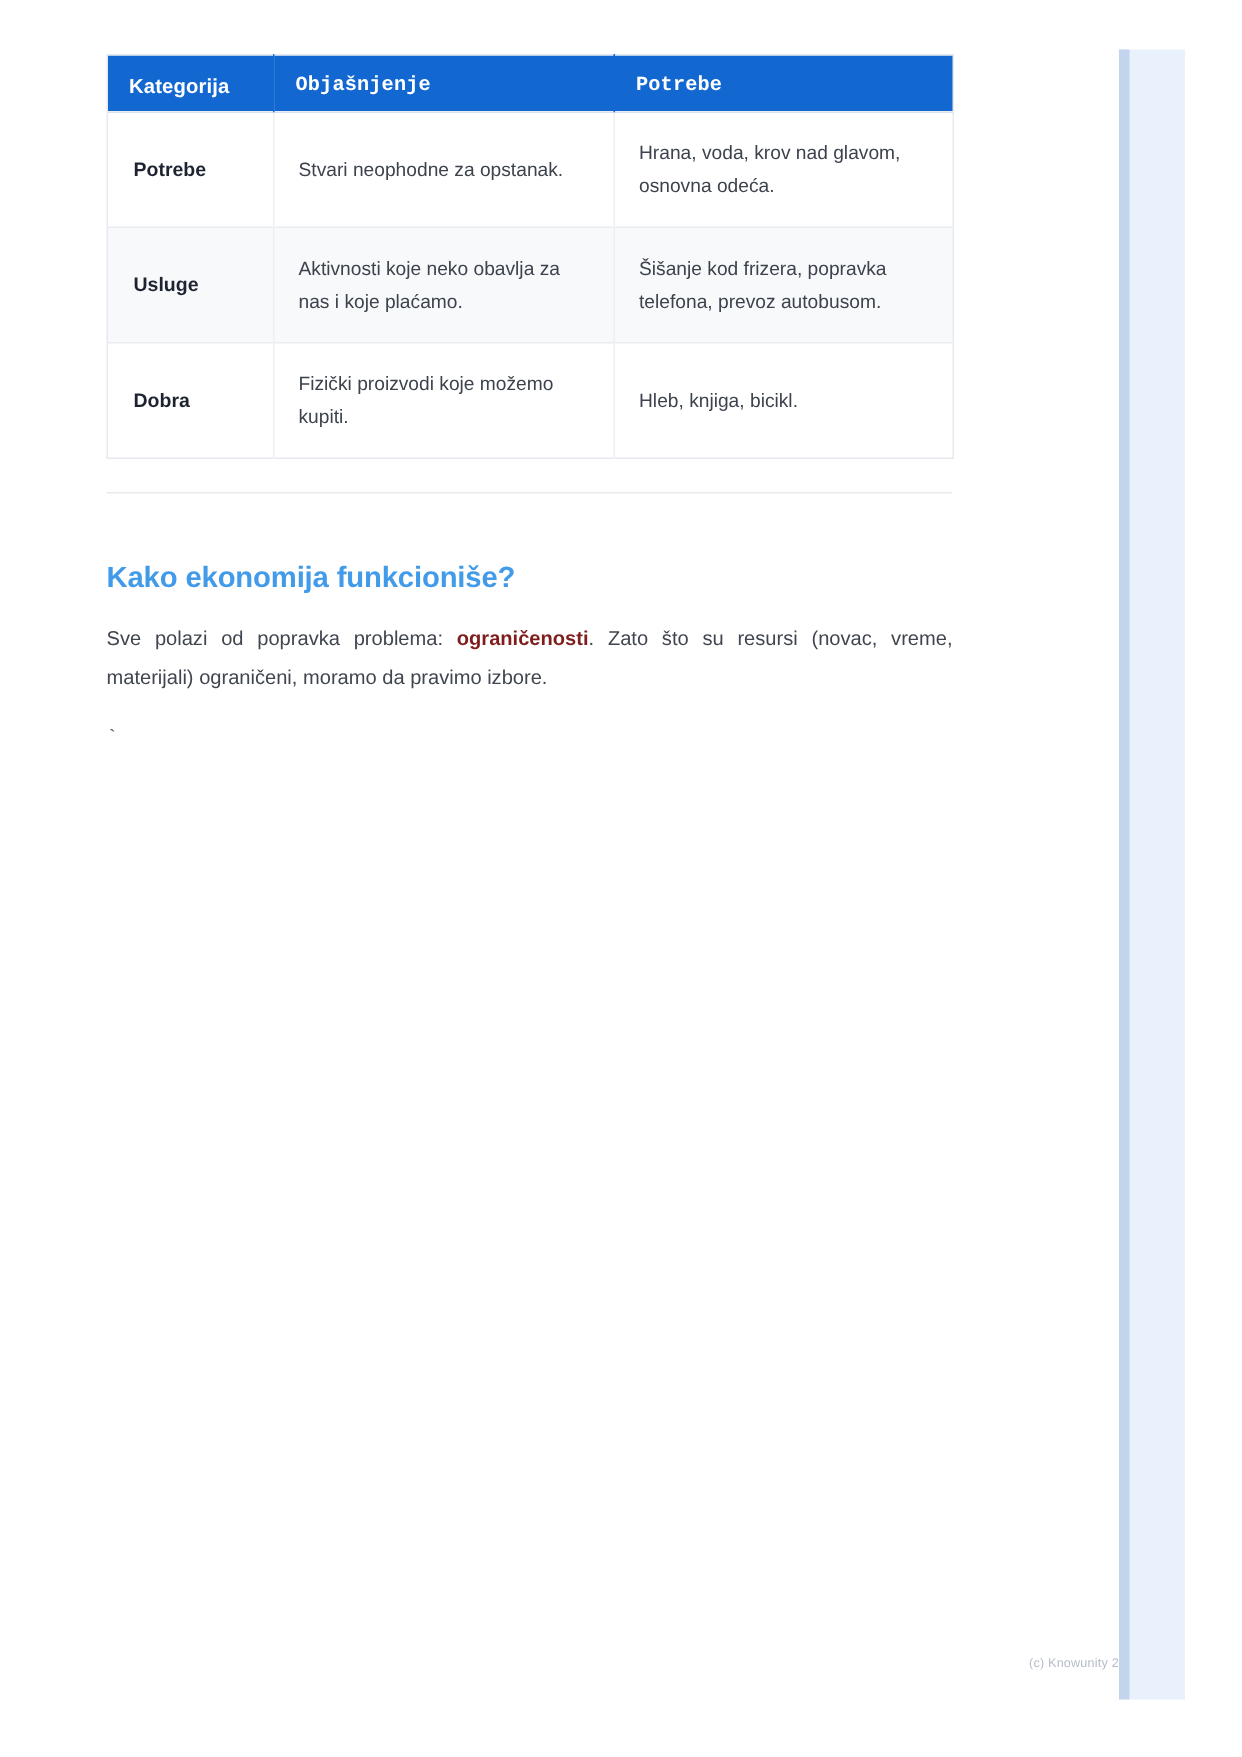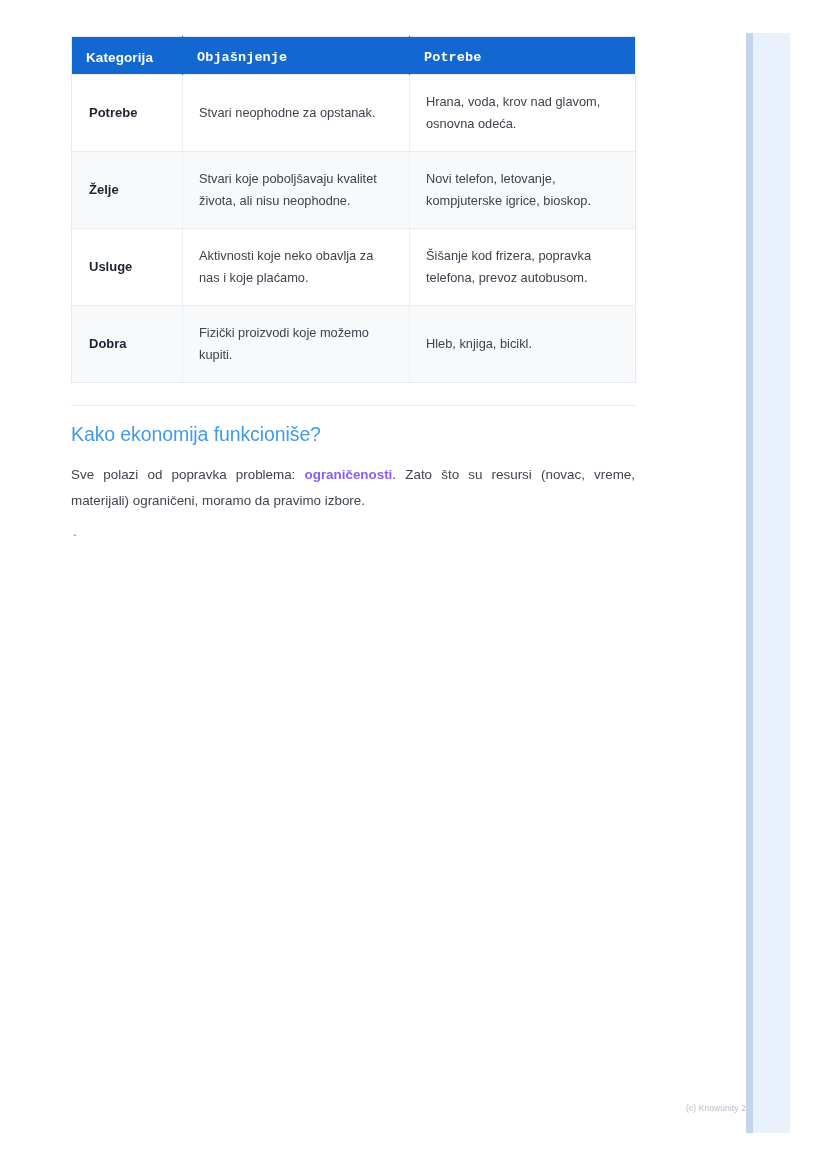--- a/index.html
+++ b/index.html
@@ -87,37 +87,37 @@
     width: 564px;
     height: 1px;
     background: #e9ebee;
     margin: 22px 0 0 0;
     border: none;
   }
 
   
   .section-heading {
     font-size: 19.5px;
-    font-weight: normal;
+    font-weight: bold;
     color: #429be8;
-    margin: 16px 0 0 0;
+    margin: 44px 0 0 0;
     letter-spacing: -0.1px;
     line-height: 1.3;
   }
 
   
   .body-par {
     font-size: 13.4px;
     color: #40464f;
     line-height: 2.0;
     text-align: justify;
     margin: 14px 0 0 0;
     width: 564px;
   }
-  .body-par b { color: #8b5cf6; font-weight: bold; }
+  .body-par b { color: #7f1d1d; font-weight: bold; }
 
   .stray-mark {
     font-size: 13px;
     color: #55585e;
     line-height: 1.6;
     margin: 16px 0 0 0;
     font-family: "Liberation Mono", "DejaVu Sans Mono", monospace;
   }
 
   
@@ -168,25 +168,20 @@
           <th>Potrebe</th>
         </tr>
       </thead>
       <tbody>
         <tr>
           <td class="cat-name">Potrebe</td>
           <td>Stvari neophodne za opstanak.</td>
           <td>Hrana, voda, krov nad glavom, osnovna odeća.</td>
         </tr>
         <tr>
-          <td class="cat-name">Želje</td>
-          <td>Stvari koje poboljšavaju kvalitet života, ali nisu neophodne.</td>
-          <td>Novi telefon, letovanje, kompjuterske igrice, bioskop.</td>
-        </tr>
-        <tr>
           <td class="cat-name">Usluge</td>
           <td>Aktivnosti koje neko obavlja za nas i koje plaćamo.</td>
           <td>Šišanje kod frizera, popravka telefona, prevoz autobusom.</td>
         </tr>
         <tr>
           <td class="cat-name">Dobra</td>
           <td>Fizički proizvodi koje možemo kupiti.</td>
           <td>Hleb, knjiga, bicikl.</td>
         </tr>
       </tbody>

